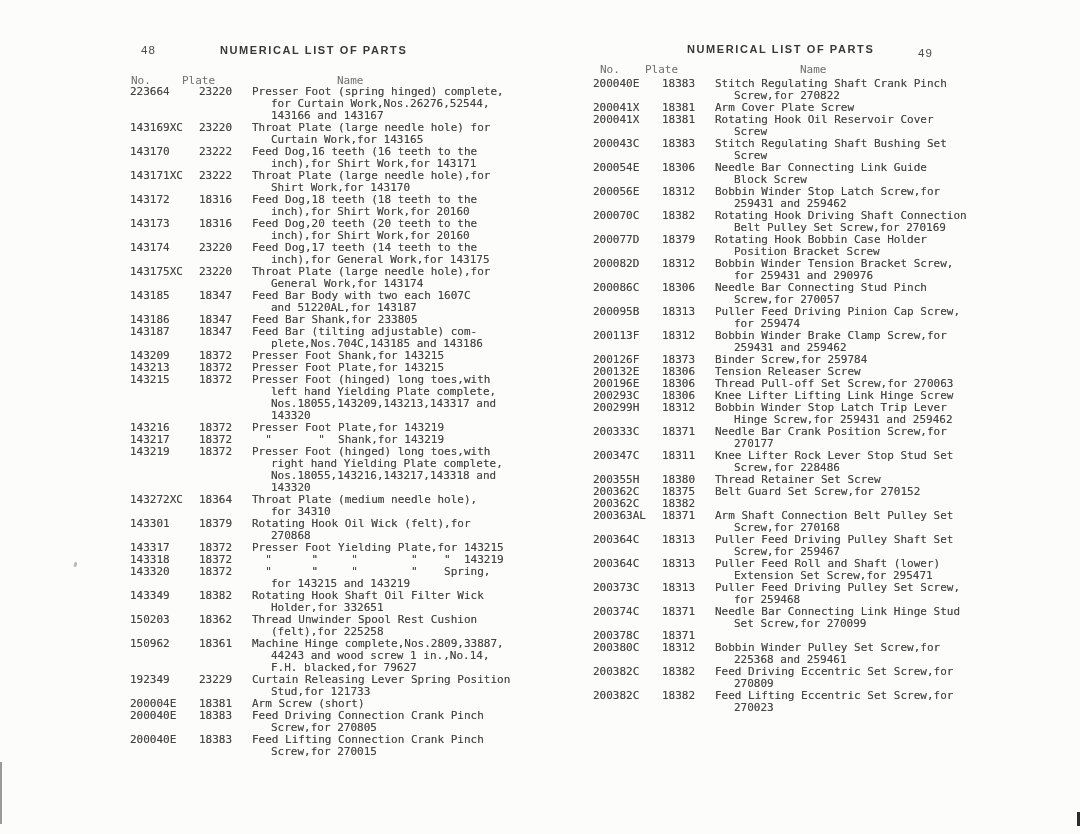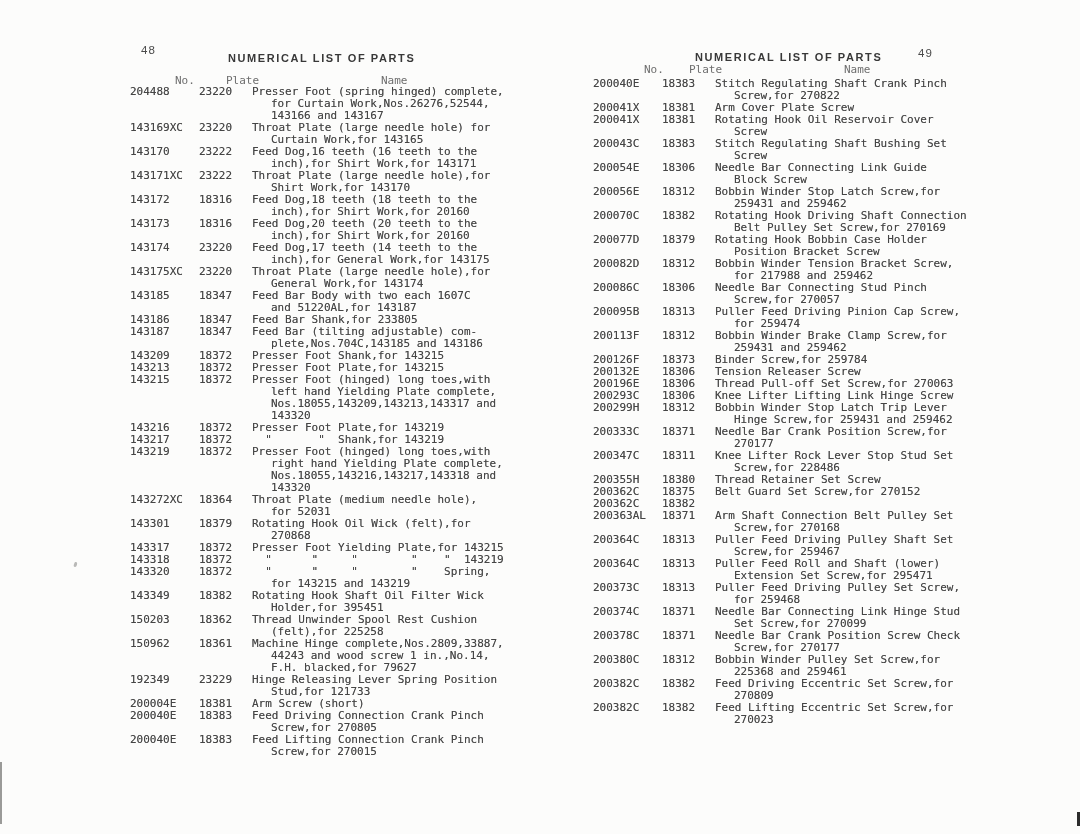--- a/index.html
+++ b/index.html
@@ -7,40 +7,40 @@
     position:relative;width:1080px;height:834px;overflow:hidden;
     background:#fcfcfb;
     font-family:"DejaVu Sans Mono",monospace;
     color:#454545;
   }
   .page{position:absolute;}
   .page-left{left:125px;top:42px;width:412px;}
   .page-right{left:588px;top:38px;width:424px;}
 
   .page-title{
-    position:absolute;margin:8px;
+    position:absolute;margin:0;
     font-family:"Liberation Sans",sans-serif;
     font-size:11px;font-weight:bold;letter-spacing:1.6px;
     color:#383838;white-space:nowrap;
   }
   .page-left  .page-title{left:95px;top:2px;}
   .page-right .page-title{left:99px;top:5px;}
 
   .pagenum{
     position:absolute;
     font-family:"Liberation Sans",sans-serif;
     font-size:11.5px;color:#4a4a4a;letter-spacing:1px;
   }
   .page-left  .pagenum{left:16px;top:2px;}
   .page-right .pagenum{left:330px;top:9px;}
 
   .colhead{position:absolute;font-size:11px;color:#6e6e6e;white-space:nowrap;}
   .page-left  .colhead{top:32px;}
   .page-right .colhead{top:25px;}
-  .colhead .ch-no,.colhead .ch-plate,.colhead .ch-name{position:absolute;margin-left:44px;}
+  .colhead .ch-no,.colhead .ch-plate,.colhead .ch-name{position:absolute;}
   .page-left  .ch-no{left:6px;}   .page-left  .ch-plate{left:57px;}  .page-left  .ch-name{left:212px;}
   .page-right .ch-no{left:12px;}  .page-right .ch-plate{left:57px;}  .page-right .ch-name{left:212px;}
 
   .rows{position:absolute;left:0;right:0;font-size:11px;line-height:12px;
         text-shadow:0 0 0.6px rgba(70,70,70,0.55);}
   .page-left  .rows{top:44px;}
   .page-right .rows{top:40px;}
 
   .row{display:flex;align-items:flex-start;}
   .c-no{flex:0 0 69px;padding-left:5px;white-space:pre;}
@@ -62,21 +62,21 @@
   <section class="page page-left">
     <span class="pagenum">48</span>
     <h1 class="page-title">NUMERICAL LIST OF PARTS</h1>
     <div class="colhead">
       <span class="ch-no">No.</span>
       <span class="ch-plate">Plate</span>
       <span class="ch-name">Name</span>
     </div>
     <div class="rows">
         <div class="row">
-          <span class="c-no">204488</span>
+          <span class="c-no">223664</span>
           <span class="c-plate">23220</span>
           <span class="c-name">
             <div class="line">Presser Foot (spring hinged) complete,</div>
             <div class="line cont">for Curtain Work,Nos.26276,52544,</div>
             <div class="line cont">143166 and 143167</div>
           </span>
         </div>
         <div class="row">
           <span class="c-no">143169XC</span>
           <span class="c-plate">23220</span>
@@ -202,21 +202,21 @@
             <div class="line cont">right hand Yielding Plate complete,</div>
             <div class="line cont">Nos.18055,143216,143217,143318 and</div>
             <div class="line cont">143320</div>
           </span>
         </div>
         <div class="row">
           <span class="c-no">143272XC</span>
           <span class="c-plate">18364</span>
           <span class="c-name">
             <div class="line">Throat Plate (medium needle hole),</div>
-            <div class="line cont">for 52031</div>
+            <div class="line cont">for 34310</div>
           </span>
         </div>
         <div class="row">
           <span class="c-no">143301</span>
           <span class="c-plate">18379</span>
           <span class="c-name">
             <div class="line">Rotating Hook Oil Wick (felt),for</div>
             <div class="line cont">270868</div>
           </span>
         </div>
@@ -240,21 +240,21 @@
           <span class="c-name">
             <div class="line">  "      "     "        "    Spring,</div>
             <div class="line cont">for 143215 and 143219</div>
           </span>
         </div>
         <div class="row">
           <span class="c-no">143349</span>
           <span class="c-plate">18382</span>
           <span class="c-name">
             <div class="line">Rotating Hook Shaft Oil Filter Wick</div>
-            <div class="line cont">Holder,for 395451</div>
+            <div class="line cont">Holder,for 332651</div>
           </span>
         </div>
         <div class="row">
           <span class="c-no">150203</span>
           <span class="c-plate">18362</span>
           <span class="c-name">
             <div class="line">Thread Unwinder Spool Rest Cushion</div>
             <div class="line cont">(felt),for 225258</div>
           </span>
         </div>
@@ -264,21 +264,21 @@
           <span class="c-name">
             <div class="line">Machine Hinge complete,Nos.2809,33887,</div>
             <div class="line cont">44243 and wood screw 1 in.,No.14,</div>
             <div class="line cont">F.H. blacked,for 79627</div>
           </span>
         </div>
         <div class="row">
           <span class="c-no">192349</span>
           <span class="c-plate">23229</span>
           <span class="c-name">
-            <div class="line">Hinge Releasing Lever Spring Position</div>
+            <div class="line">Curtain Releasing Lever Spring Position</div>
             <div class="line cont">Stud,for 121733</div>
           </span>
         </div>
         <div class="row">
           <span class="c-no">200004E</span>
           <span class="c-plate">18381</span>
           <span class="c-name">
             <div class="line">Arm Screw (short)</div>
           </span>
         </div>
@@ -371,21 +371,21 @@
           <span class="c-name">
             <div class="line">Rotating Hook Bobbin Case Holder</div>
             <div class="line cont">Position Bracket Screw</div>
           </span>
         </div>
         <div class="row">
           <span class="c-no">200082D</span>
           <span class="c-plate">18312</span>
           <span class="c-name">
             <div class="line">Bobbin Winder Tension Bracket Screw,</div>
-            <div class="line cont">for 217988 and 259462</div>
+            <div class="line cont">for 259431 and 290976</div>
           </span>
         </div>
         <div class="row">
           <span class="c-no">200086C</span>
           <span class="c-plate">18306</span>
           <span class="c-name">
             <div class="line">Needle Bar Connecting Stud Pinch</div>
             <div class="line cont">Screw,for 270057</div>
           </span>
         </div>
@@ -511,24 +511,20 @@
           <span class="c-no">200374C</span>
           <span class="c-plate">18371</span>
           <span class="c-name">
             <div class="line">Needle Bar Connecting Link Hinge Stud</div>
             <div class="line cont">Set Screw,for 270099</div>
           </span>
         </div>
         <div class="row">
           <span class="c-no">200378C</span>
           <span class="c-plate">18371</span>
-          <span class="c-name">
-            <div class="line">Needle Bar Crank Position Screw Check</div>
-            <div class="line cont">Screw,for 270177</div>
-          </span>
         </div>
         <div class="row">
           <span class="c-no">200380C</span>
           <span class="c-plate">18312</span>
           <span class="c-name">
             <div class="line">Bobbin Winder Pulley Set Screw,for</div>
             <div class="line cont">225368 and 259461</div>
           </span>
         </div>
         <div class="row">

